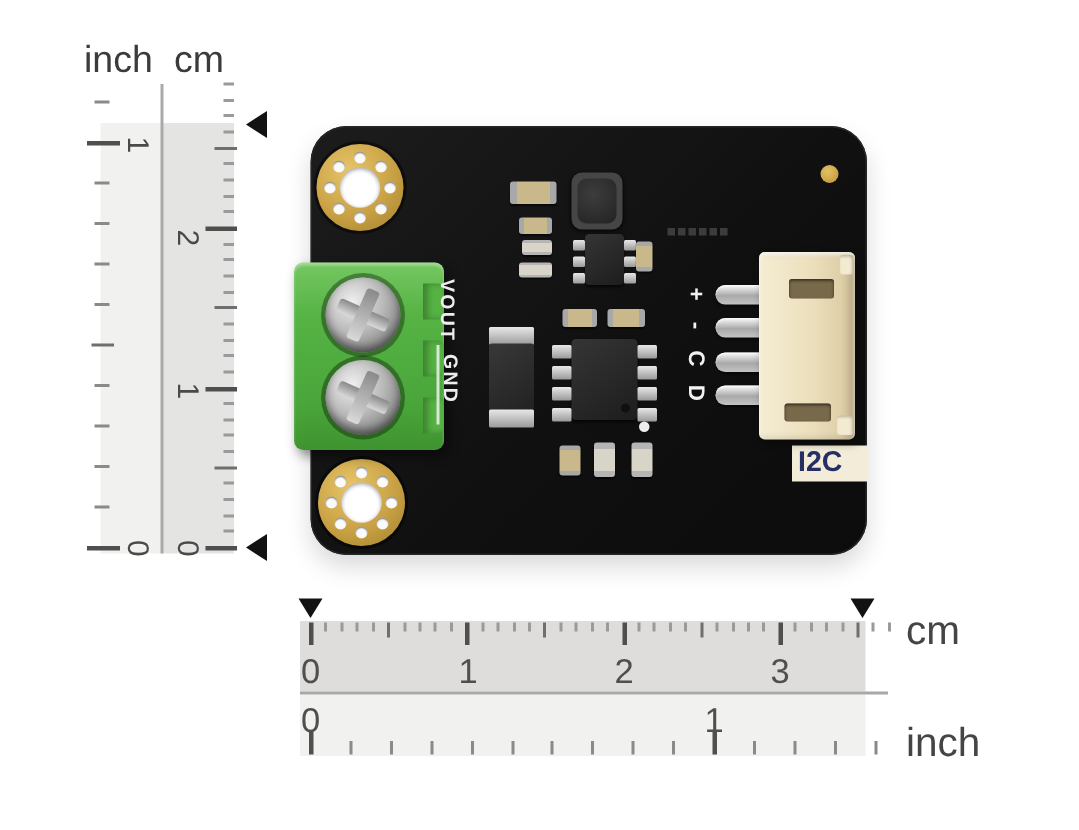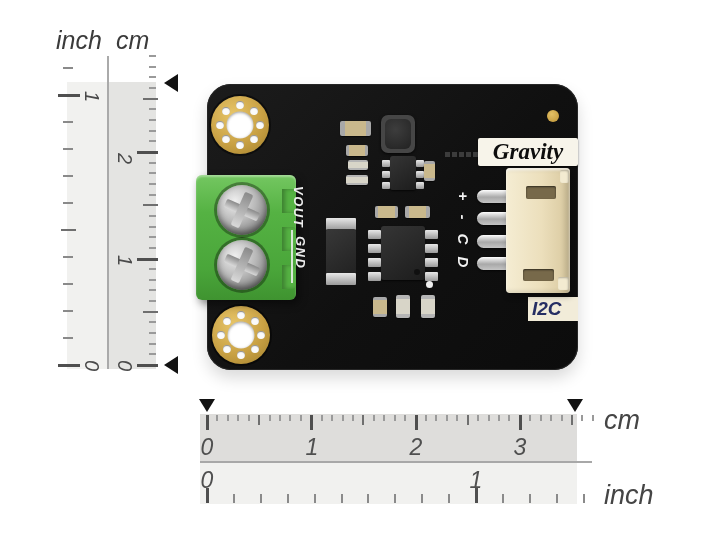--- a/index.html
+++ b/index.html
@@ -1,17 +1,17 @@
 <!DOCTYPE html>
 <html><head>
 <meta charset="utf-8">
 <style>
   html,body{margin:0;padding:0;background:#fff;}
   .stage{position:relative;width:719px;height:553px;background:#ffffff;overflow:hidden;
-         font-family:"Liberation Sans", sans-serif;font-style:italic;}
+         font-family:"Liberation Sans", sans-serif;}
   .abs{position:absolute;}
 
   
   .vr-band-inch{position:absolute;left:67px;top:82px;width:41px;height:287px;background:#f1f1ef;}
   .vr-band-cm{position:absolute;left:108px;top:82px;width:48px;height:287px;background:#e4e4e2;}
   .vr-divider{position:absolute;left:107px;top:56px;width:2px;height:313px;background:#aaaaaa;}
   .vr-unit{position:absolute;top:26px;font-size:25px;color:#3b3b3b;}
   .vr-unit-inch{left:56px;}
   .vr-unit-cm{left:116px;}
 
@@ -329,20 +329,17 @@
     <div class="mpin" style="top:151px"></div>
     <div class="mpin" style="top:173px"></div>
 
     <div class="connector">
       <div class="conn-slot" style="left:20px;top:18px;width:30px;height:13px"></div>
       <div class="conn-slot" style="left:17px;top:101px;width:31px;height:12px"></div>
       <div class="conn-tab" style="left:54px;top:2px;width:9px;height:13px"></div>
       <div class="conn-tab" style="left:52px;top:109px;width:11px;height:13px"></div>
     </div>
 
-    <div class="brand-label">
-      <span>Gravity</span>
-    </div>
     <div class="iface-label">
       <span>I2C</span>
     </div>
   </div>
 </div>
 
 </body></html>

